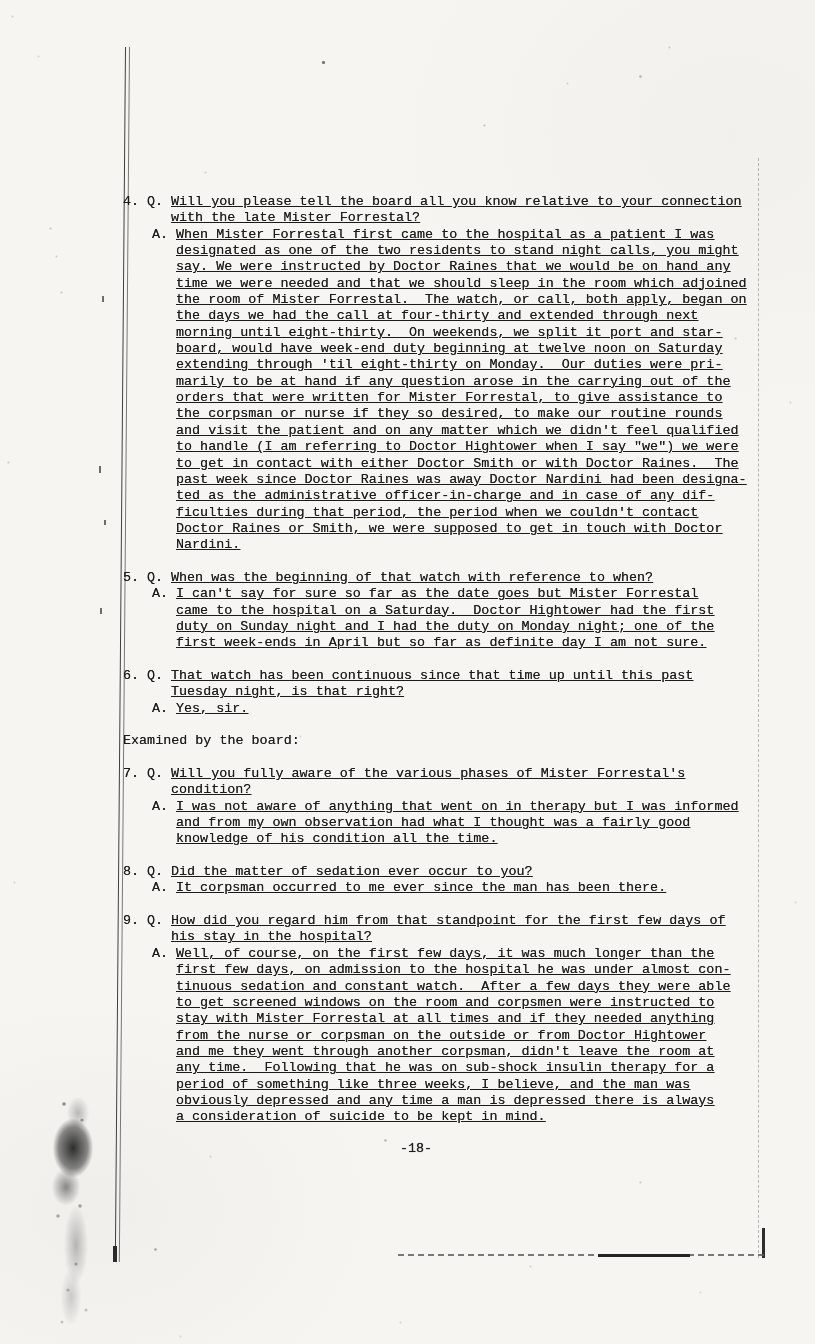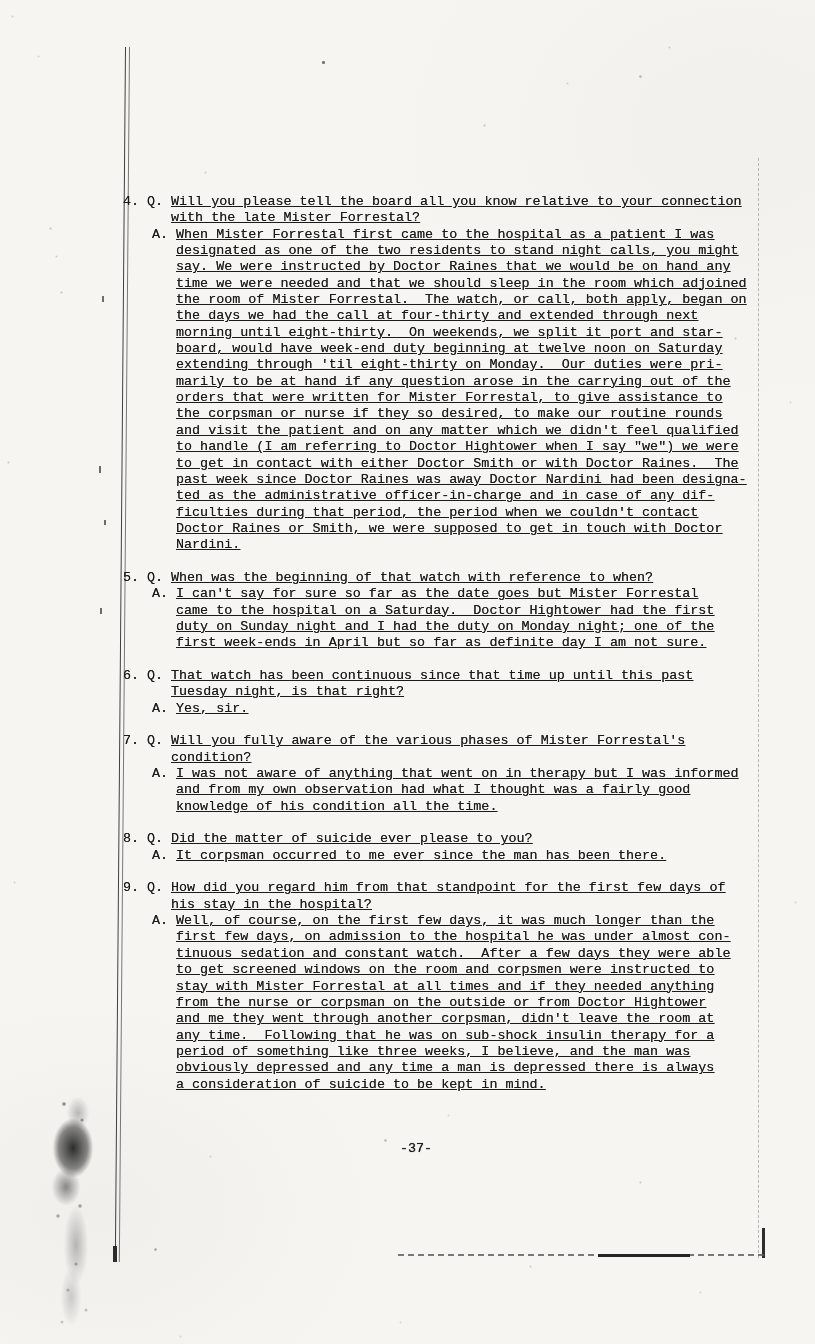--- a/index.html
+++ b/index.html
@@ -204,20 +204,21 @@
         <span class="txt">That watch has been continuous since that time up until this past
 Tuesday night, is that right?</span>
       </div>
       <div class="row arow">
         <span class="num"></span>
         <span class="lbl">A.</span>
         <span class="txt">Yes, sir.</span>
       </div>
     </div>
 
+    <div class="block divider-heading">Examined by the board:</div>
 
     <div class="block item">
       <div class="row">
         <span class="num">7.</span>
         <span class="lbl">Q.</span>
         <span class="txt">Will you fully aware of the various phases of Mister Forrestal's
 condition?</span>
       </div>
       <div class="row arow">
         <span class="num"></span>
@@ -225,21 +226,21 @@
         <span class="txt">I was not aware of anything that went on in therapy but I was informed
 and from my own observation had what I thought was a fairly good
 knowledge of his condition all the time.</span>
       </div>
     </div>
 
     <div class="block item">
       <div class="row">
         <span class="num">8.</span>
         <span class="lbl">Q.</span>
-        <span class="txt">Did the matter of suicide ever please to you?</span>
+        <span class="txt">Did the matter of sedation ever occur to you?</span>
       </div>
       <div class="row arow">
         <span class="num"></span>
         <span class="lbl">A.</span>
         <span class="txt">It corpsman occurred to me ever since the man has been there.</span>
       </div>
     </div>
 
     <div class="block item">
       <div class="row">
@@ -260,15 +261,15 @@
 and me they went through another corpsman, didn't leave the room at
 any time.  Following that he was on sub-shock insulin therapy for a
 period of something like three weeks, I believe, and the man was
 obviously depressed and any time a man is depressed there is always
 a consideration of suicide to be kept in mind.</span>
       </div>
     </div>
 
   </div>
 
-  <div id="page-number">-37-</div>
+  <div id="page-number">-18-</div>
 
 </div>
 
 </body></html>

